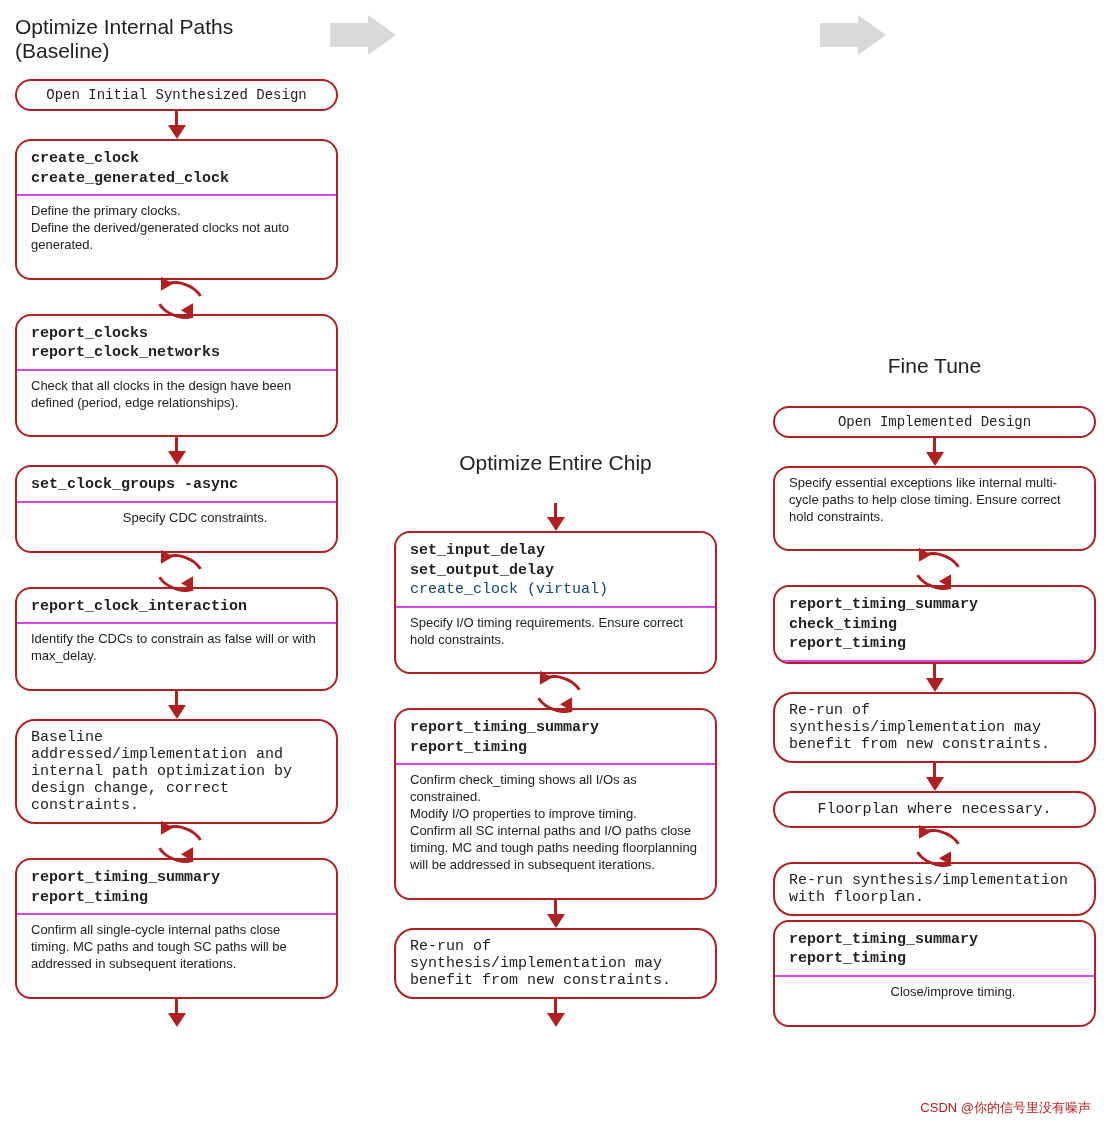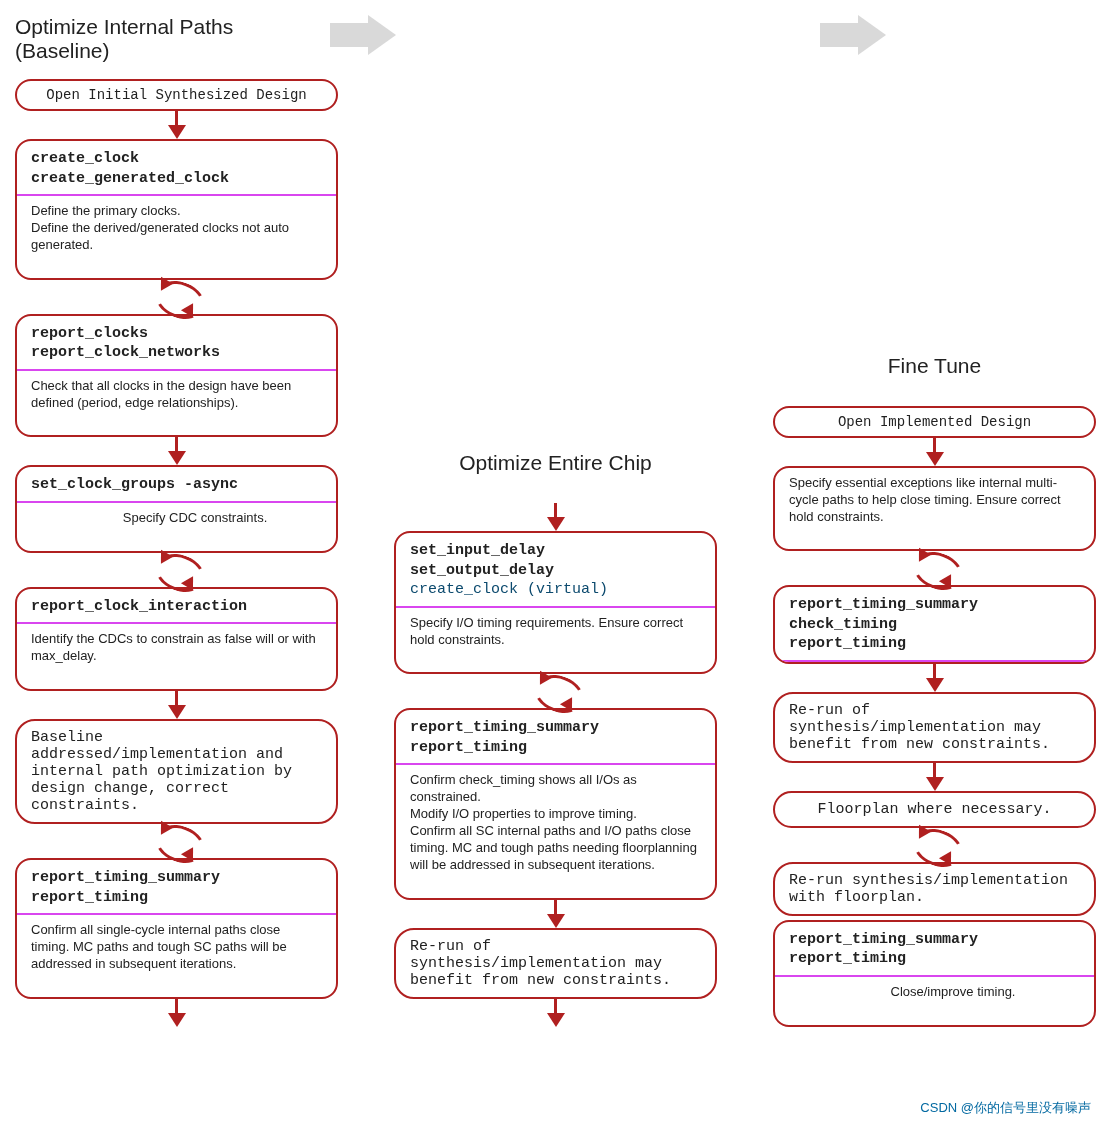--- a/index.html
+++ b/index.html
@@ -150,21 +150,21 @@
     border-left:7px solid transparent;
     border-right:7px solid transparent;
     border-top:12px solid #b02020;
     transform: rotate(-30deg);
   }
   .watermark {
     position: fixed;
     right: 20px;
     bottom: 8px;
     font-size: 13px;
-    color: #0369a1;
+    color: #b91c1c;
     font-family: Arial, sans-serif;
   }
 </style>
 </head>
 <body>
 
 <div class="stage-arrows">
   <div class="big-arrow"></div>
   <div class="big-arrow"></div>
 </div>

